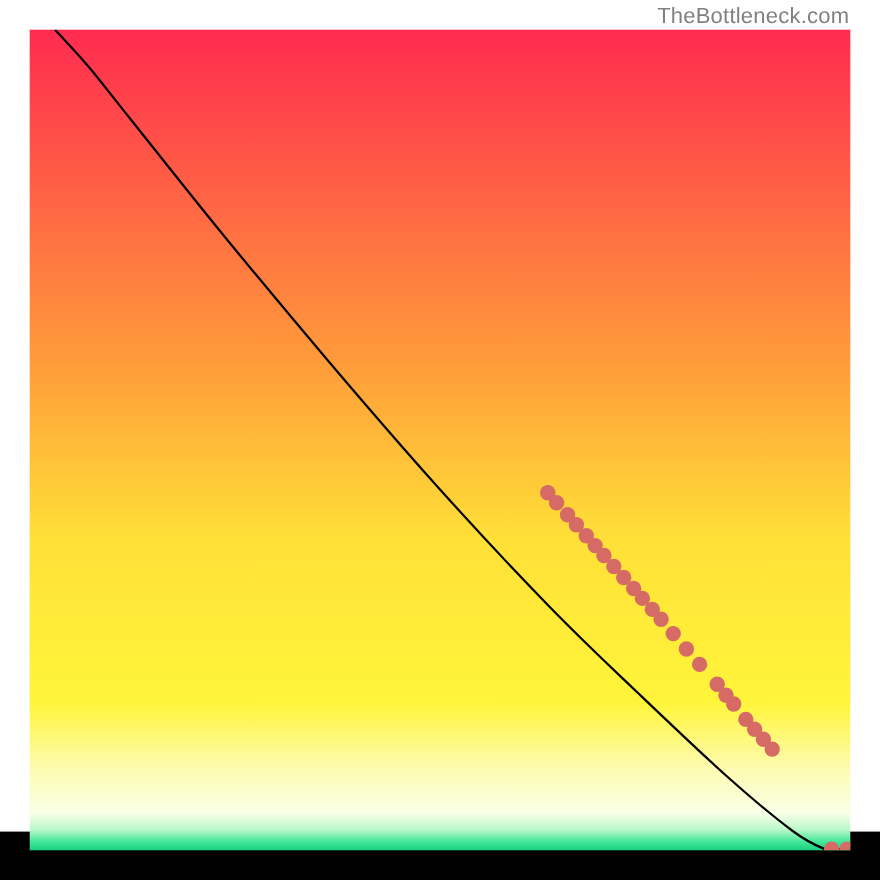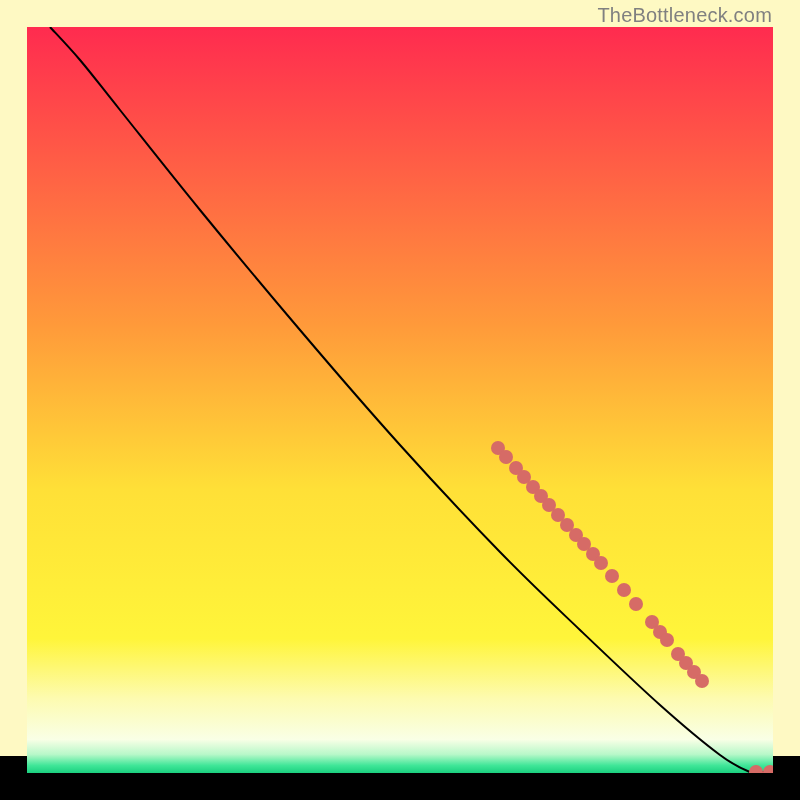--- a/index.html
+++ b/index.html
@@ -8,21 +8,21 @@
     width: 800px;
     height: 800px;
     background: #000;
     overflow: hidden;
     font-family: Arial, Helvetica, sans-serif;
   }
   .stage {
     position: relative;
     width: 800px;
     height: 756px;
-    background: #fef9c3;
+    background: #ffffff;
   }
   .watermark {
     position: absolute;
     top: 4px;
     right: 28px;
     color: #808080;
     font-size: 20px;
     font-weight: 400;
     letter-spacing: 0.2px;
   }

